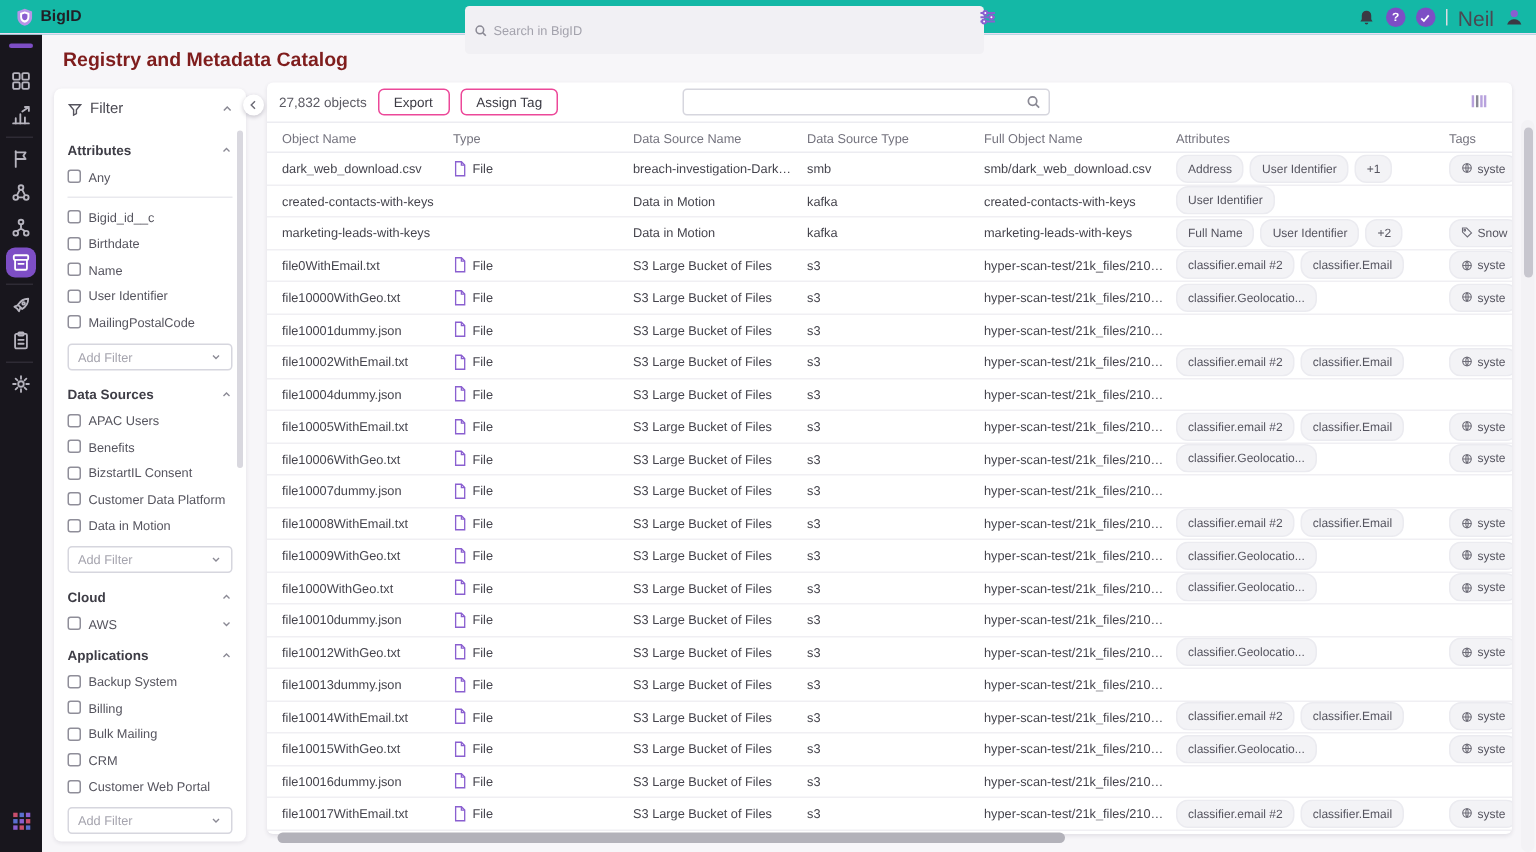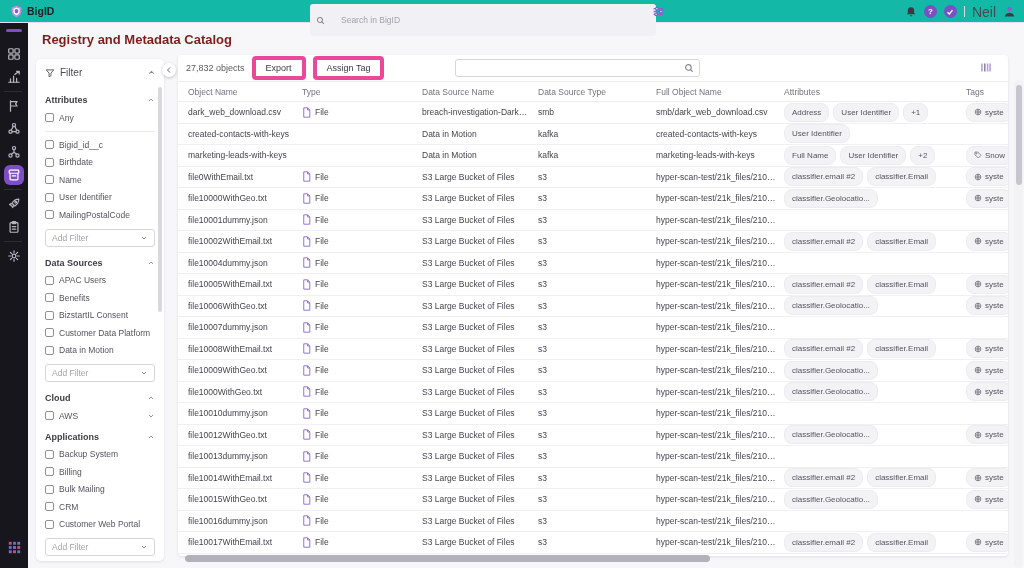--- a/index.html
+++ b/index.html
@@ -5,21 +5,21 @@
   * { margin:0; padding:0; box-sizing:border-box; }
   html,body { width:1024px; height:568px; overflow:hidden; }
   body { font-family:"Liberation Sans", sans-serif; background:#f7f6f9; position:relative; }
 
   
   .topbar { position:absolute; top:0; left:0; width:1024px; height:23px; background:#14b8a6;
             border-bottom:1px solid #eddcf5; display:flex; align-items:center; z-index:20; }
   .brand { display:flex; align-items:center; gap:4px; margin-left:10px; }
   .brand-name { font-size:10.5px; font-weight:bold; color:#211f26; }
   .global-search { position:absolute; left:310px; top:4px; width:346px; height:14px;
-                   background:#f1f0f4; border-radius:3px; display:flex; align-items:center; padding:16px 6px; gap:16px; }
+                   background:#f1f0f4; border-radius:3px; display:flex; align-items:center; padding:16px 6px; gap:4px; }
   .global-search input { border:none; background:transparent; outline:none; font-size:8.5px;
                          color:#55545e; width:100%; font-family:inherit; }
   .global-search input::placeholder { color:#a3a2ac; }
   .sliders { position:absolute; left:652px; top:5px; }
   .top-right { position:absolute; right:8px; top:0; height:23px; display:flex; align-items:center; gap:7px; }
   .circ { width:13px; height:13px; border-radius:50%; background:#7d4ec5; color:#fff; font-size:8px;
           font-weight:bold; display:flex; align-items:center; justify-content:center; }
   .tr-divider { width:1px; height:11px; background:#dcdbe2; }
   .user-name { font-size:14px; color:#4a4952; }
 
@@ -56,21 +56,21 @@
   .fp-scrollbar { position:absolute; right:2px; top:28px; width:4px; height:225px; background:#d9d8df; border-radius:2px; }
   .collapse-btn { position:absolute; left:134px; top:40px; width:14px; height:14px; border-radius:50%;
                   background:#fff; box-shadow:0 1px 3px rgba(40,30,60,.25); display:flex; align-items:center;
                   justify-content:center; color:#6d6c77; z-index:5; cursor:pointer; }
 
   
   .table-card { position:absolute; left:150px; top:32px; width:830px; height:501px; background:#fff;
                 border-radius:4px; box-shadow:0 1px 3px rgba(40,30,60,.10); overflow:hidden; }
   .card-toolbar { position:relative; height:26px; display:flex; align-items:center; gap:7px; padding-left:8px; }
   .obj-count { font-size:9px; color:#5b5a63; }
-  .tbtn { font-family:inherit; font-size:9px; color:#3c3b44; background:#fff; border:4px solid #ec4899;
+  .tbtn { font-family:inherit; font-size:9px; color:#3c3b44; background:#fff; border:1px solid #ec4899;
           border-radius:4px; padding:3px 10px; cursor:pointer; }
   .catalog-search { position:absolute; left:277px; top:4px; width:245px; height:18px; border:1px solid #d6d6de;
                     border-radius:3px; display:flex; align-items:center; padding:0 5px; background:#fff; }
   .catalog-search input { border:none; outline:none; flex:1; font-size:9px; font-family:inherit; color:#44434c; }
   .columns-btn { position:absolute; right:15px; top:6px; cursor:pointer; }
 
   .thead { display:grid; grid-template-columns:114px 120px 116px 118px 128px 182px 1fr; align-items:center;
            height:21px; padding-left:10px; border-top:1px solid #ececf1; border-bottom:1px solid #ececf1;
            font-size:8.5px; color:#74737e; }
   .trow { display:grid; grid-template-columns:114px 120px 116px 118px 128px 182px 1fr; align-items:center;

